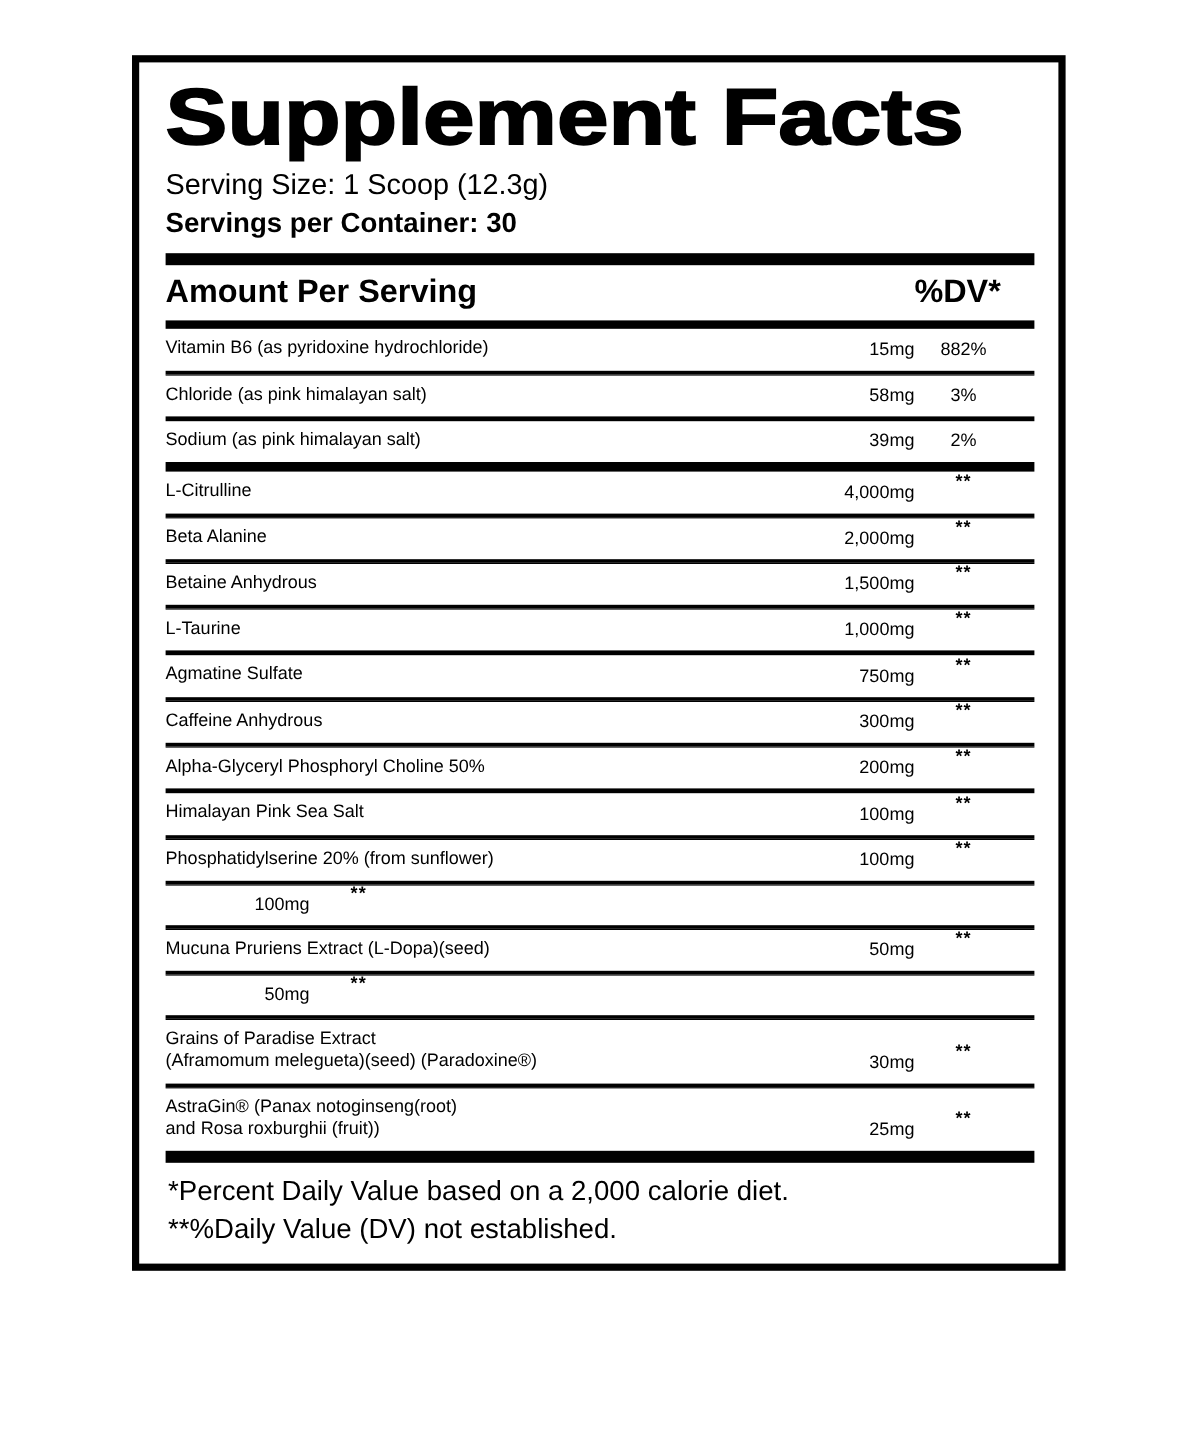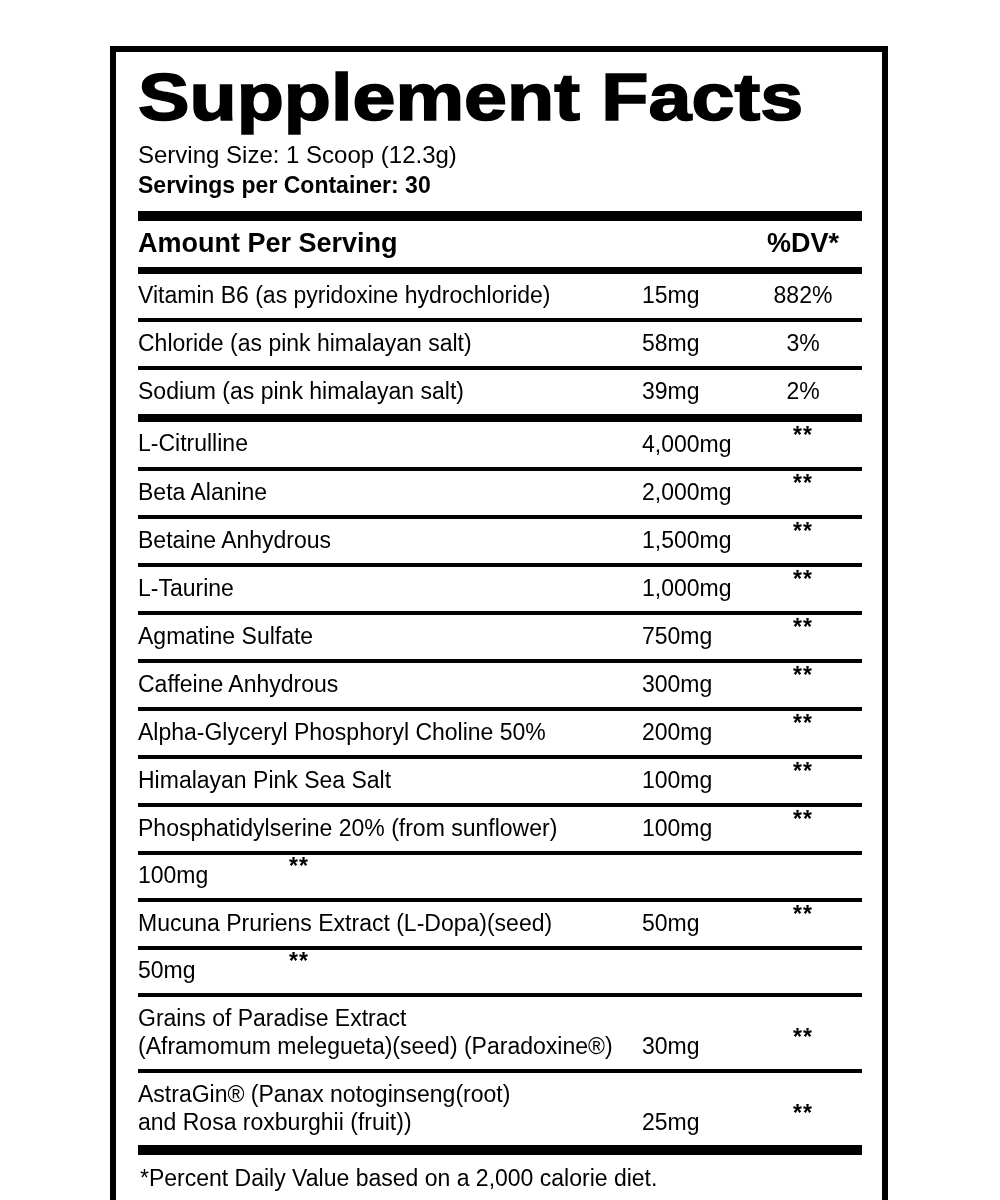--- a/index.html
+++ b/index.html
@@ -35,33 +35,33 @@
   .bar-top { height: 10px; }
   .bar-under-header { height: 7px; }
   .bar-section { height: 8px; }
   .bar-foot { height: 10px; }
   .header-row {
     display: flex; align-items: center;
     font-weight: bold; font-size: 27px;
     padding: 7px 0 8px 0;
   }
   .header-row .h-amount { flex: 1; }
-  .header-row .h-dv { width: 100px; text-align: center; padding-right: 18px; }
+  .header-row .h-dv { width: 100px; text-align: left; padding-right: 18px; }
   .sep {
     height: 2px;
     border-top: 3px solid #000;
     border-bottom: 1px solid #000;
   }
   .row {
     display: flex; align-items: flex-end;
-    font-size: 23px;
+    font-size: 15px;
     padding: 7px 0 9px 0;
   }
   .row .name { flex: 1; line-height: 1.22; padding-right: 6px; }
-  .row .amount { width: 120px; white-space: nowrap; }
+  .row .amount { width: 120px; text-align: right; white-space: nowrap; }
   .row .dv { width: 100px; text-align: center; padding-right: 18px; white-space: nowrap; }
   .row .dv.star { position: relative; top: -9px; letter-spacing: 1px; font-weight: bold; }
   .footnotes { font-size: 23px; line-height: 1.38; padding: 8px 0 12px 2px; }
 </style>
 </head>
 <body>
 
 <div class="panel">
   <div class="sf-title">Supplement Facts</div>
   <div class="serving-size">Serving Size: 1 Scoop (12.3g)</div>

